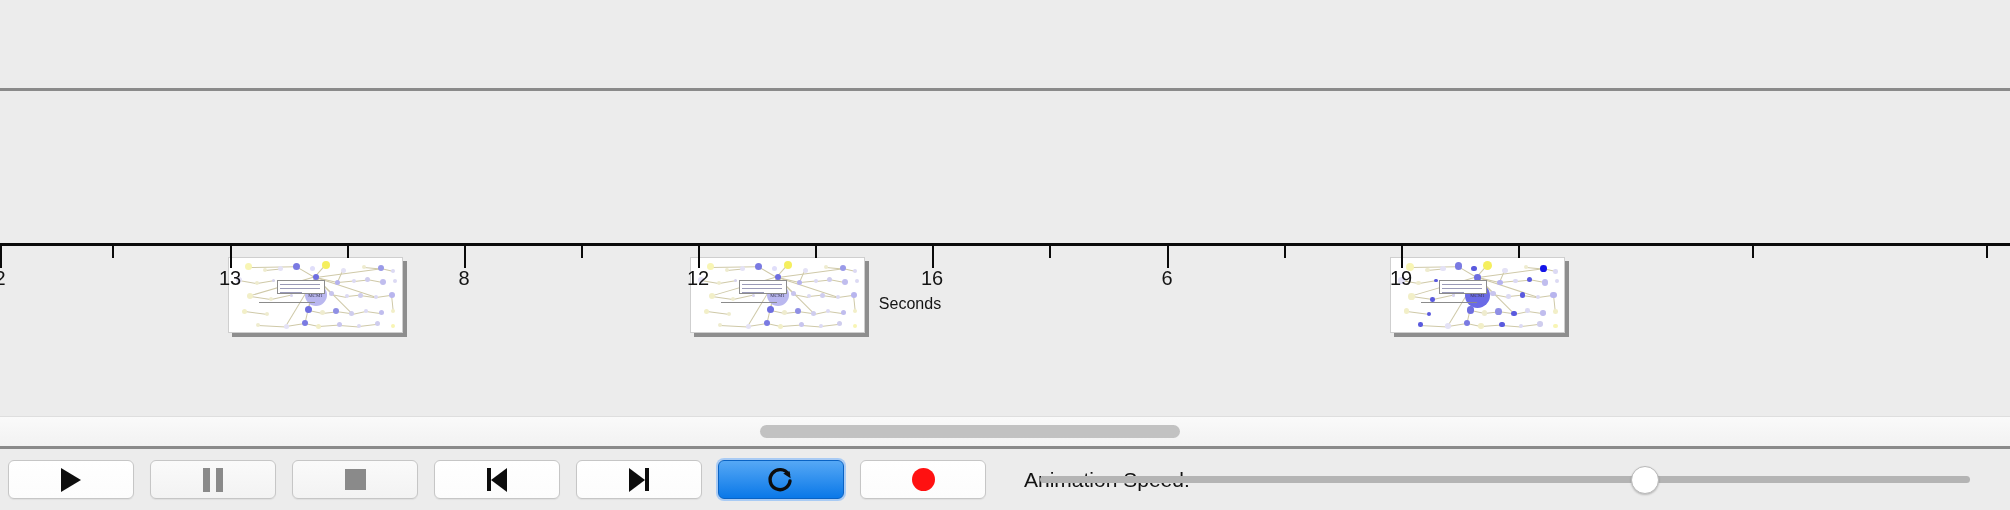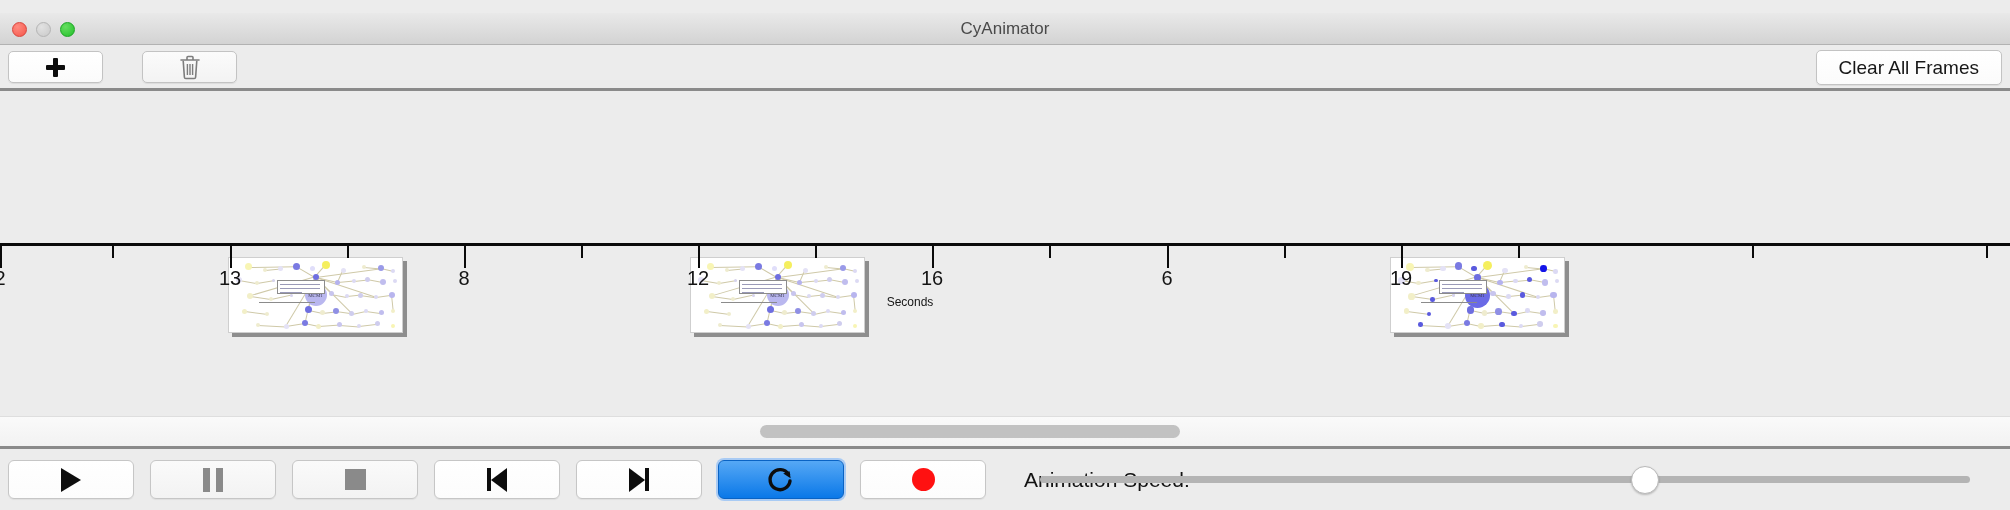--- a/index.html
+++ b/index.html
@@ -109,21 +109,21 @@
     position:absolute; left:0; top:152px; width:2010px; height:3px; background:#0a0a0a;
   }
   .tick{ position:absolute; width:2px; background:#0a0a0a; top:155px; }
   .tick.major{ height:22px; }
   .tick.minor{ height:12px; }
   .tlabel{
     position:absolute; top:176px; font-size:20px; color:#141414;
     transform:translateX(-50%); white-space:nowrap;
   }
   .axis-title{
-    position:absolute; top:204px; font-size:12px; color:#141414;
+    position:absolute; top:204px; font-size:16px; color:#141414;
     transform:translateX(-50%); white-space:nowrap;
   }
 
   
   .frame{
     position:absolute; bottom:83px; width:175px; height:76px;
     cursor:pointer;
   }
   .frame .shadow{
     position:absolute; left:4px; top:4px; width:175px; height:76px;
@@ -208,44 +208,21 @@
     box-shadow:0 1px 2px rgba(0,0,0,.22); cursor:pointer;
     transform:translateX(-50%);
   }
 </style>
 </head>
 <body>
 
 <div id="app">
 
 
-  <div class="titlebar">
-    <div class="lights">
-      <div class="light red"></div>
-      <div class="light amber"></div>
-      <div class="light green"></div>
-    </div>
-    <div class="wtitle">CyAnimator</div>
-  </div>
-
-  <div class="toolbar">
-    <div class="btn" id="add-frame-btn">
-      <span class="plus"></span>
-    </div>
-
-    <div class="btn flat disabled" id="delete-frame-btn">
-      <svg width="22" height="26" viewBox="0 0 22 26">
-        <path d="M2 6 h18 M8 6 V3.5 a1 1 0 0 1 1-1 h4 a1 1 0 0 1 1 1 V6" fill="none" stroke="#7d7d7d" stroke-width="1.6" stroke-linecap="round"></path>
-        <path d="M4.2 6.8 L5.4 23.2 a1.4 1.4 0 0 0 1.4 1.3 h8.4 a1.4 1.4 0 0 0 1.4 -1.3 L17.8 6.8" fill="none" stroke="#7d7d7d" stroke-width="1.6"></path>
-        <path d="M8.4 10 V21 M11 10 V21 M13.6 10 V21" fill="none" stroke="#7d7d7d" stroke-width="1.4"></path>
-      </svg>
-    </div>
-
-    <div class="btn" id="clear-all-frames-btn">Clear All Frames</div>
-  </div>
+
 
   <div class="hsep" style="top:88px;"></div>
 
   <div class="timeline">
     <div id="frames-layer">
         <div class="frame" style="left: 228px;">
           <div class="shadow"></div>
           <div class="sheet">
             <div class="net">
               <div class="edge" style="left: 19.03px; top: 8.88px; width: 48.4457px; transform: rotate(-0.875218deg);"></div>

